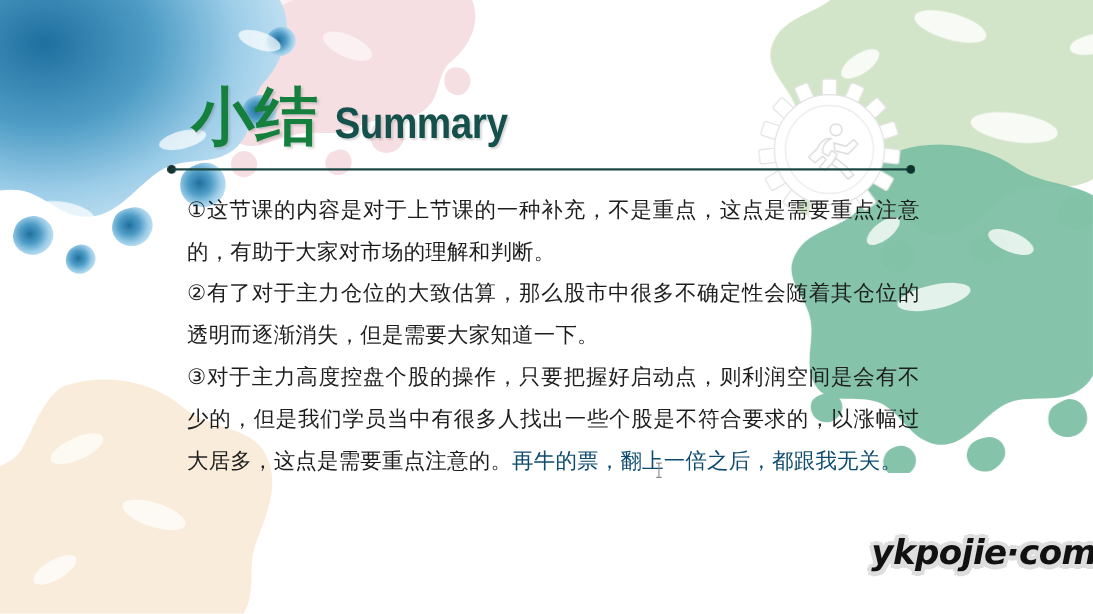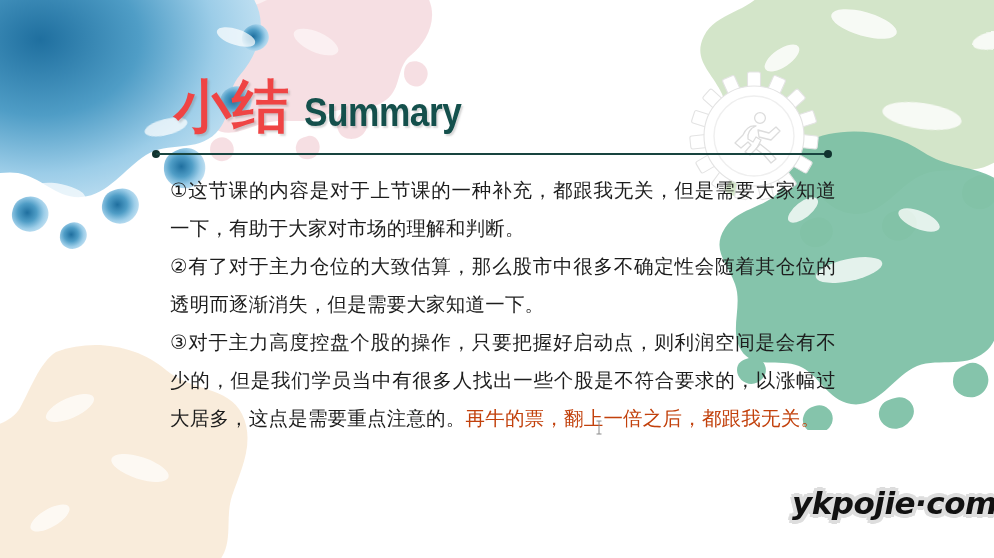--- a/index.html
+++ b/index.html
@@ -91,21 +91,21 @@
     left: 174px;
     top: 78px;
     z-index: 5;
     display: flex;
     align-items: baseline;
     white-space: nowrap;
   }
   .title-cn {
     font-size: 57px;
     font-weight: bold;
-    color: #ef4444;
+    color: #15803d;
     letter-spacing: 1px;
     line-height: 1;
     text-shadow: 2px 2px 2px rgba(120,120,120,0.30);
     font-family: "DejaVu Sans", "Liberation Sans", sans-serif;
   }
   .title-en {
     font-size: 40px;
     font-weight: bold;
     color: #14504c;
     margin-left: 14px;
@@ -156,21 +156,21 @@
     font-size: 19.5px;
     line-height: 38px;
     color: #1d1d1d;
     letter-spacing: 0.2px;
     text-align: justify;
   }
   .body-text p {
     margin: 0;
   }
   .red {
-    color: #c2410c;
+    color: #0c4a6e;
   }
 
   
   .text-caret {
     position: absolute;
     left: 595px;
     top: 420px;
     width: 8px;
     height: 15px;
     z-index: 9;
@@ -352,21 +352,21 @@
     <span class="title-en">Summary</span>
   </div>
 
   <div class="divider">
     <span class="divider-dot left"></span>
     <span class="divider-line"></span>
     <span class="divider-dot right"></span>
   </div>
 
   <div class="body-text">
-    <p>①这节课的内容是对于上节课的一种补充，都跟我无关，但是需要大家知道一下，有助于大家对市场的理解和判断。</p>
+    <p>①这节课的内容是对于上节课的一种补充，不是重点，这点是需要重点注意的，有助于大家对市场的理解和判断。</p>
     <p>②有了对于主力仓位的大致估算，那么股市中很多不确定性会随着其仓位的透明而逐渐消失，但是需要大家知道一下。</p>
     <p><span>③对于主力高度控盘个股的操作，只要把握好启动点，则利润空间是会有不少的，但是我们学员当中有很多人找出一些个股是不符合要求的，以涨幅过大居多，这点是需要重点注意的。</span><span class="red">再牛的票，翻上一倍之后，都跟我无关。</span></p>
   </div>
 
   <svg class="text-caret" viewBox="0 0 8 15">
     <g stroke="#8a8a8a" stroke-width="1" fill="none">
       <line x1="4" y1="1" x2="4" y2="14"></line>
       <line x1="1.5" y1="1" x2="6.5" y2="1"></line>
       <line x1="1.5" y1="14" x2="6.5" y2="14"></line>
     </g>

